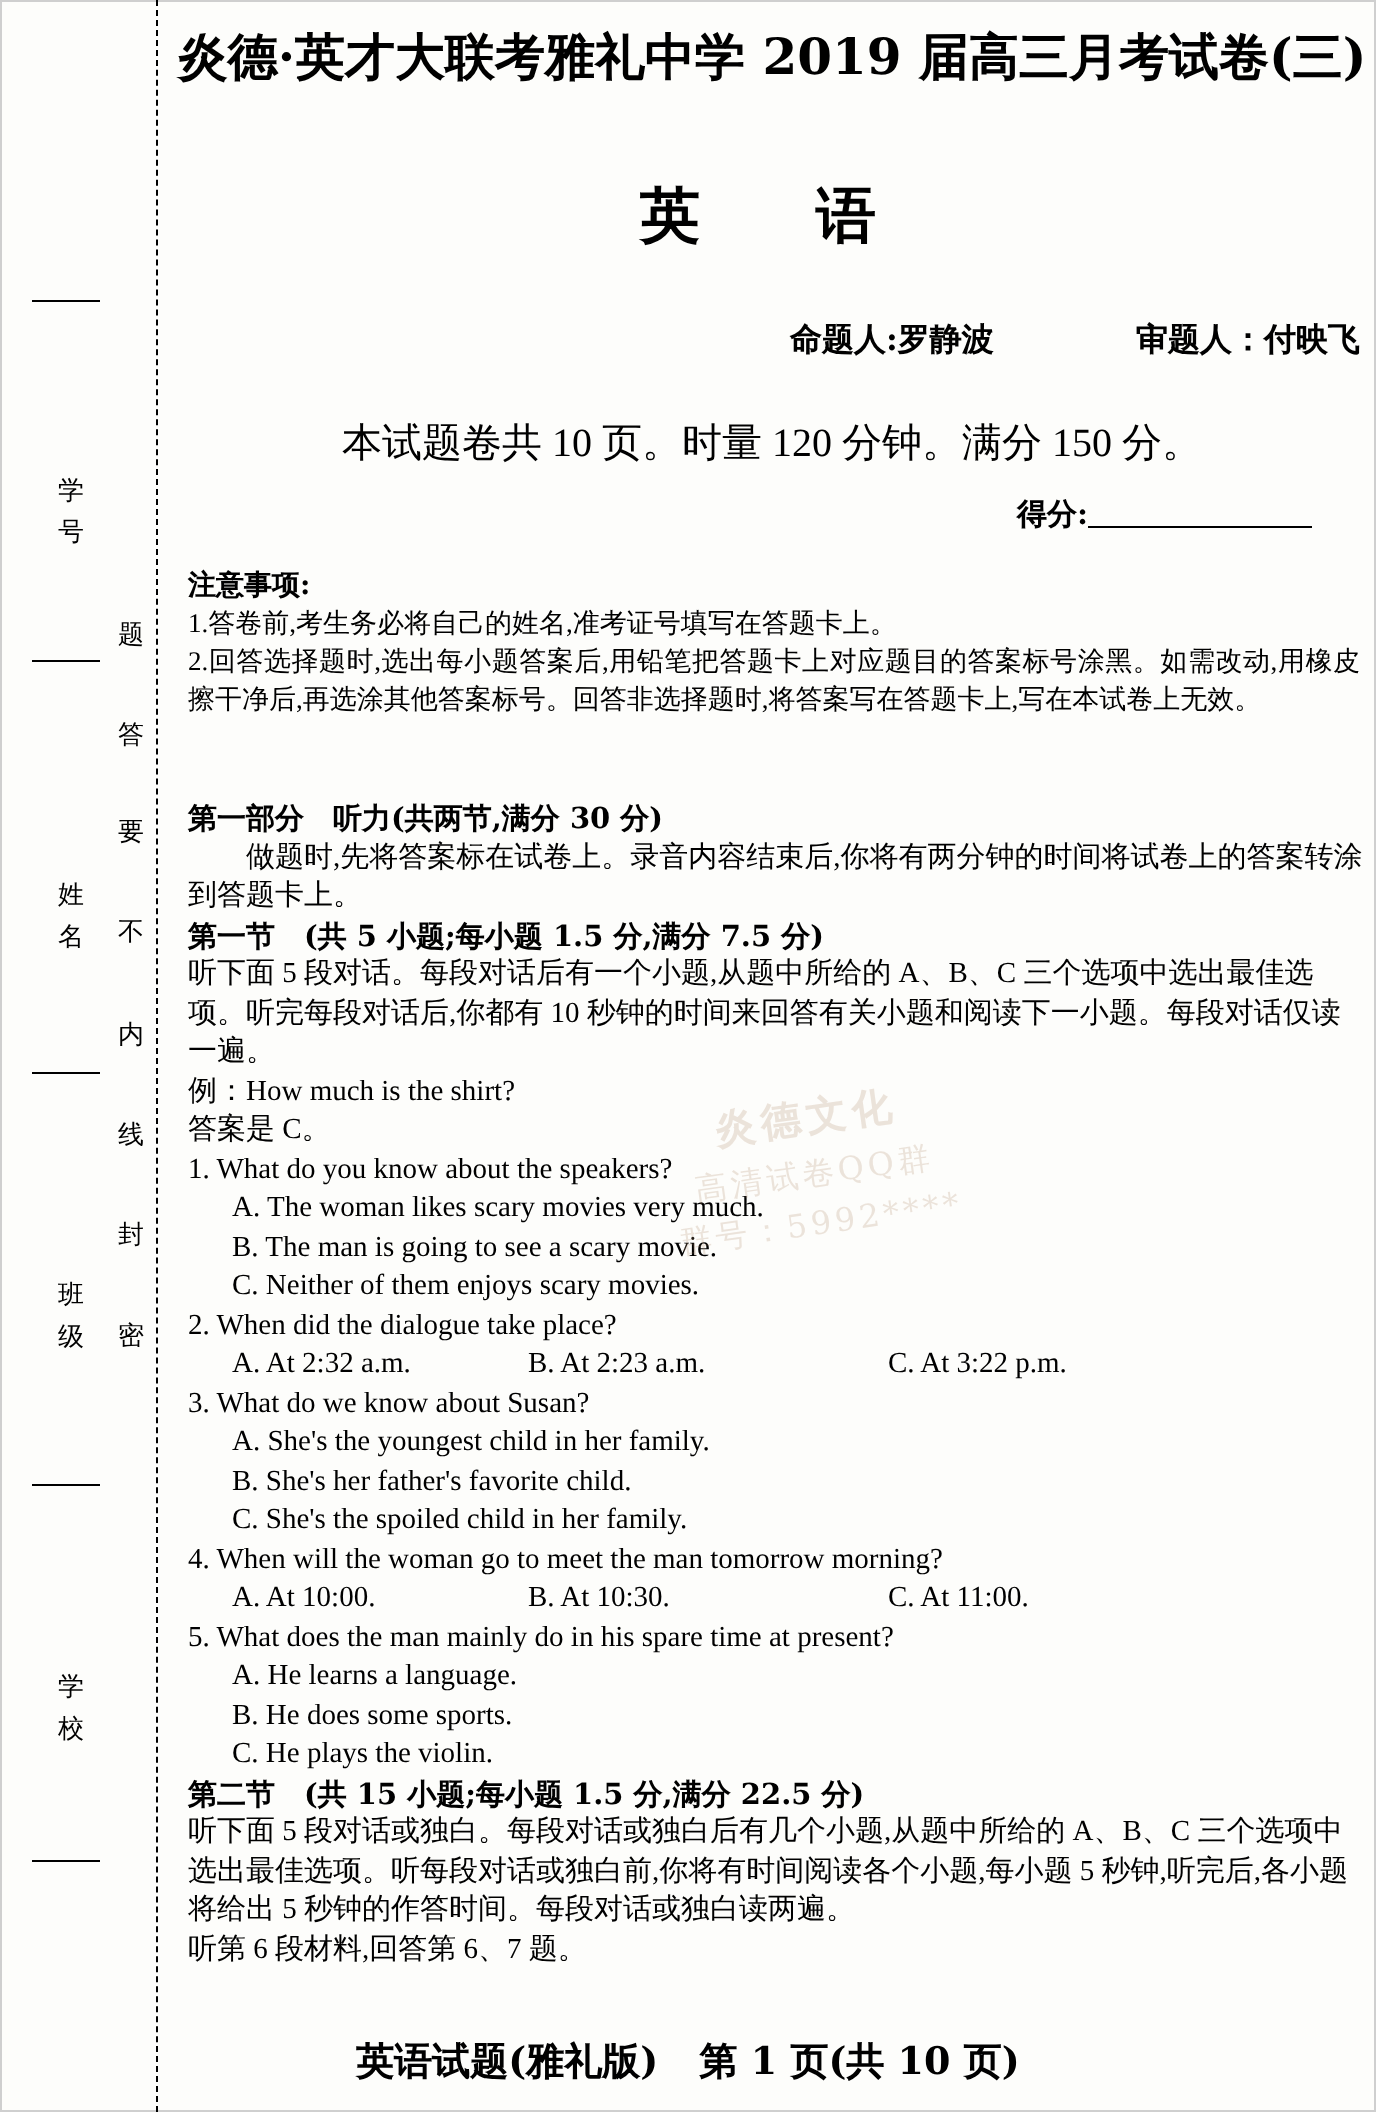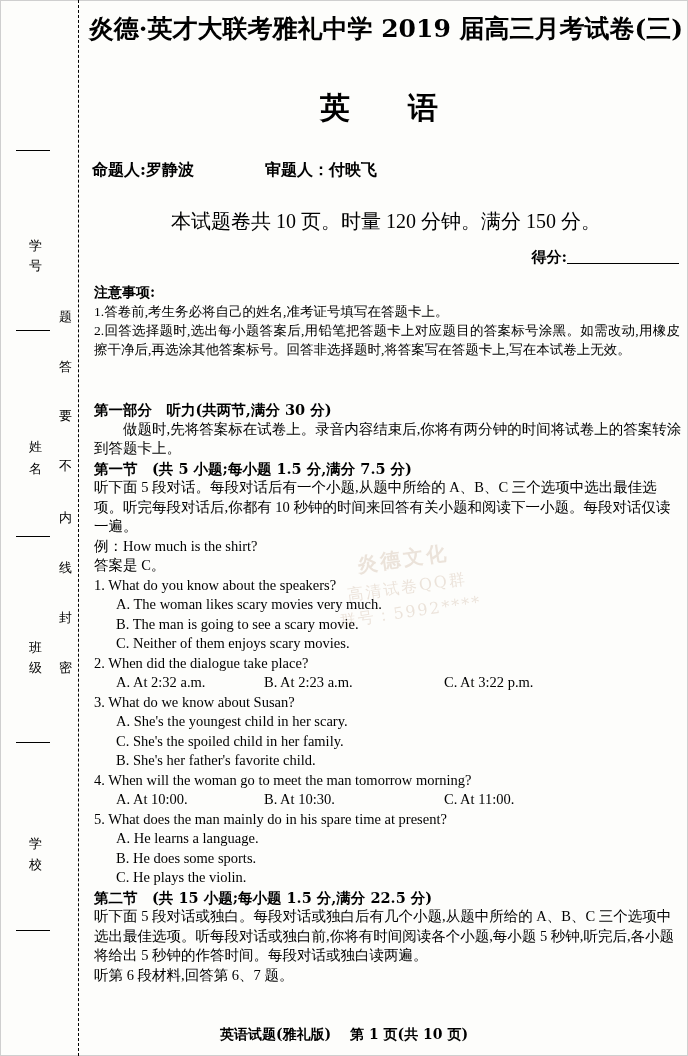--- a/index.html
+++ b/index.html
@@ -54,33 +54,33 @@
   .subject{
     position:absolute;left:0;top:88px;width:604px;
     text-align:center;
     font-family:"DejaVu Serif", serif;
     font-weight:bold;
     font-size:30px;
     letter-spacing:14px;
   }
   .makers{
     position:absolute;left:0;top:160px;width:604px;
-    text-align:left;
+    text-align:right;
     font-family:"DejaVu Serif", serif;
     font-weight:bold;
     font-size:16px;
   }
   .makers span{margin:0 8px;}
   .paperinfo{
     position:absolute;left:0;top:208px;width:604px;
     text-align:center;
     font-size:20px;
   }
   .score{
-    position:absolute;right:9px;top:248px;
+    position:absolute;right:32px;top:248px;
     font-family:"DejaVu Serif", serif;
     font-weight:bold;
     font-size:15px;
   }
   .score .line{
     display:inline-block;width:112px;border-bottom:1px solid #000;height:14px;vertical-align:-2px;
   }
   .notice-title{
     position:absolute;left:10px;top:284px;
     font-family:"DejaVu Serif", serif;
@@ -118,21 +118,21 @@
   }
   .watermark .w1{font-size:20px;font-weight:bold;letter-spacing:3px;}
   .watermark .w2{font-size:16px;letter-spacing:2px;margin-top:5px;}
   .watermark .w3{font-size:16px;letter-spacing:2px;margin-top:4px;}
   
   .footer{
     position:absolute;left:0;bottom:12px;width:688px;
     text-align:center;
     font-family:"DejaVu Serif", serif;
     font-weight:bold;
-    font-size:14px;
+    font-size:19px;
   }
   .footer .pg{margin-left:14px;}
   
   .border-outer{
     position:absolute;left:0;top:0;width:688px;height:1056px;
     border:1px solid #cfcfcf;box-sizing:border-box;
   }
 </style>
 </head>
 <body>
@@ -210,23 +210,23 @@
         <div class="row3 ind-opt">
           <div>A. At 2:32 a.m.</div>
           <div>B. At 2:23 a.m.</div>
           <div>C. At 3:22 p.m.</div>
         </div>
       </div>
 
       <div>
         <div><span>3.</span>
           <span>What do we know about Susan?</span></div>
-        <div class="ind-opt">A. She's the youngest child in her scary.</div>
+        <div class="ind-opt">A. She's the youngest child in her family.</div>
+        <div class="ind-opt">B. She's her father's favorite child.</div>
         <div class="ind-opt">C. She's the spoiled child in her family.</div>
-        <div class="ind-opt">B. She's her father's favorite child.</div>
       </div>
 
       <div>
         <div><span>4.</span>
           <span>When will the woman go to meet the man tomorrow morning?</span></div>
         <div class="row3 ind-opt">
           <div>A. At 10:00.</div>
           <div>B. At 10:30.</div>
           <div>C. At 11:00.</div>
         </div>

